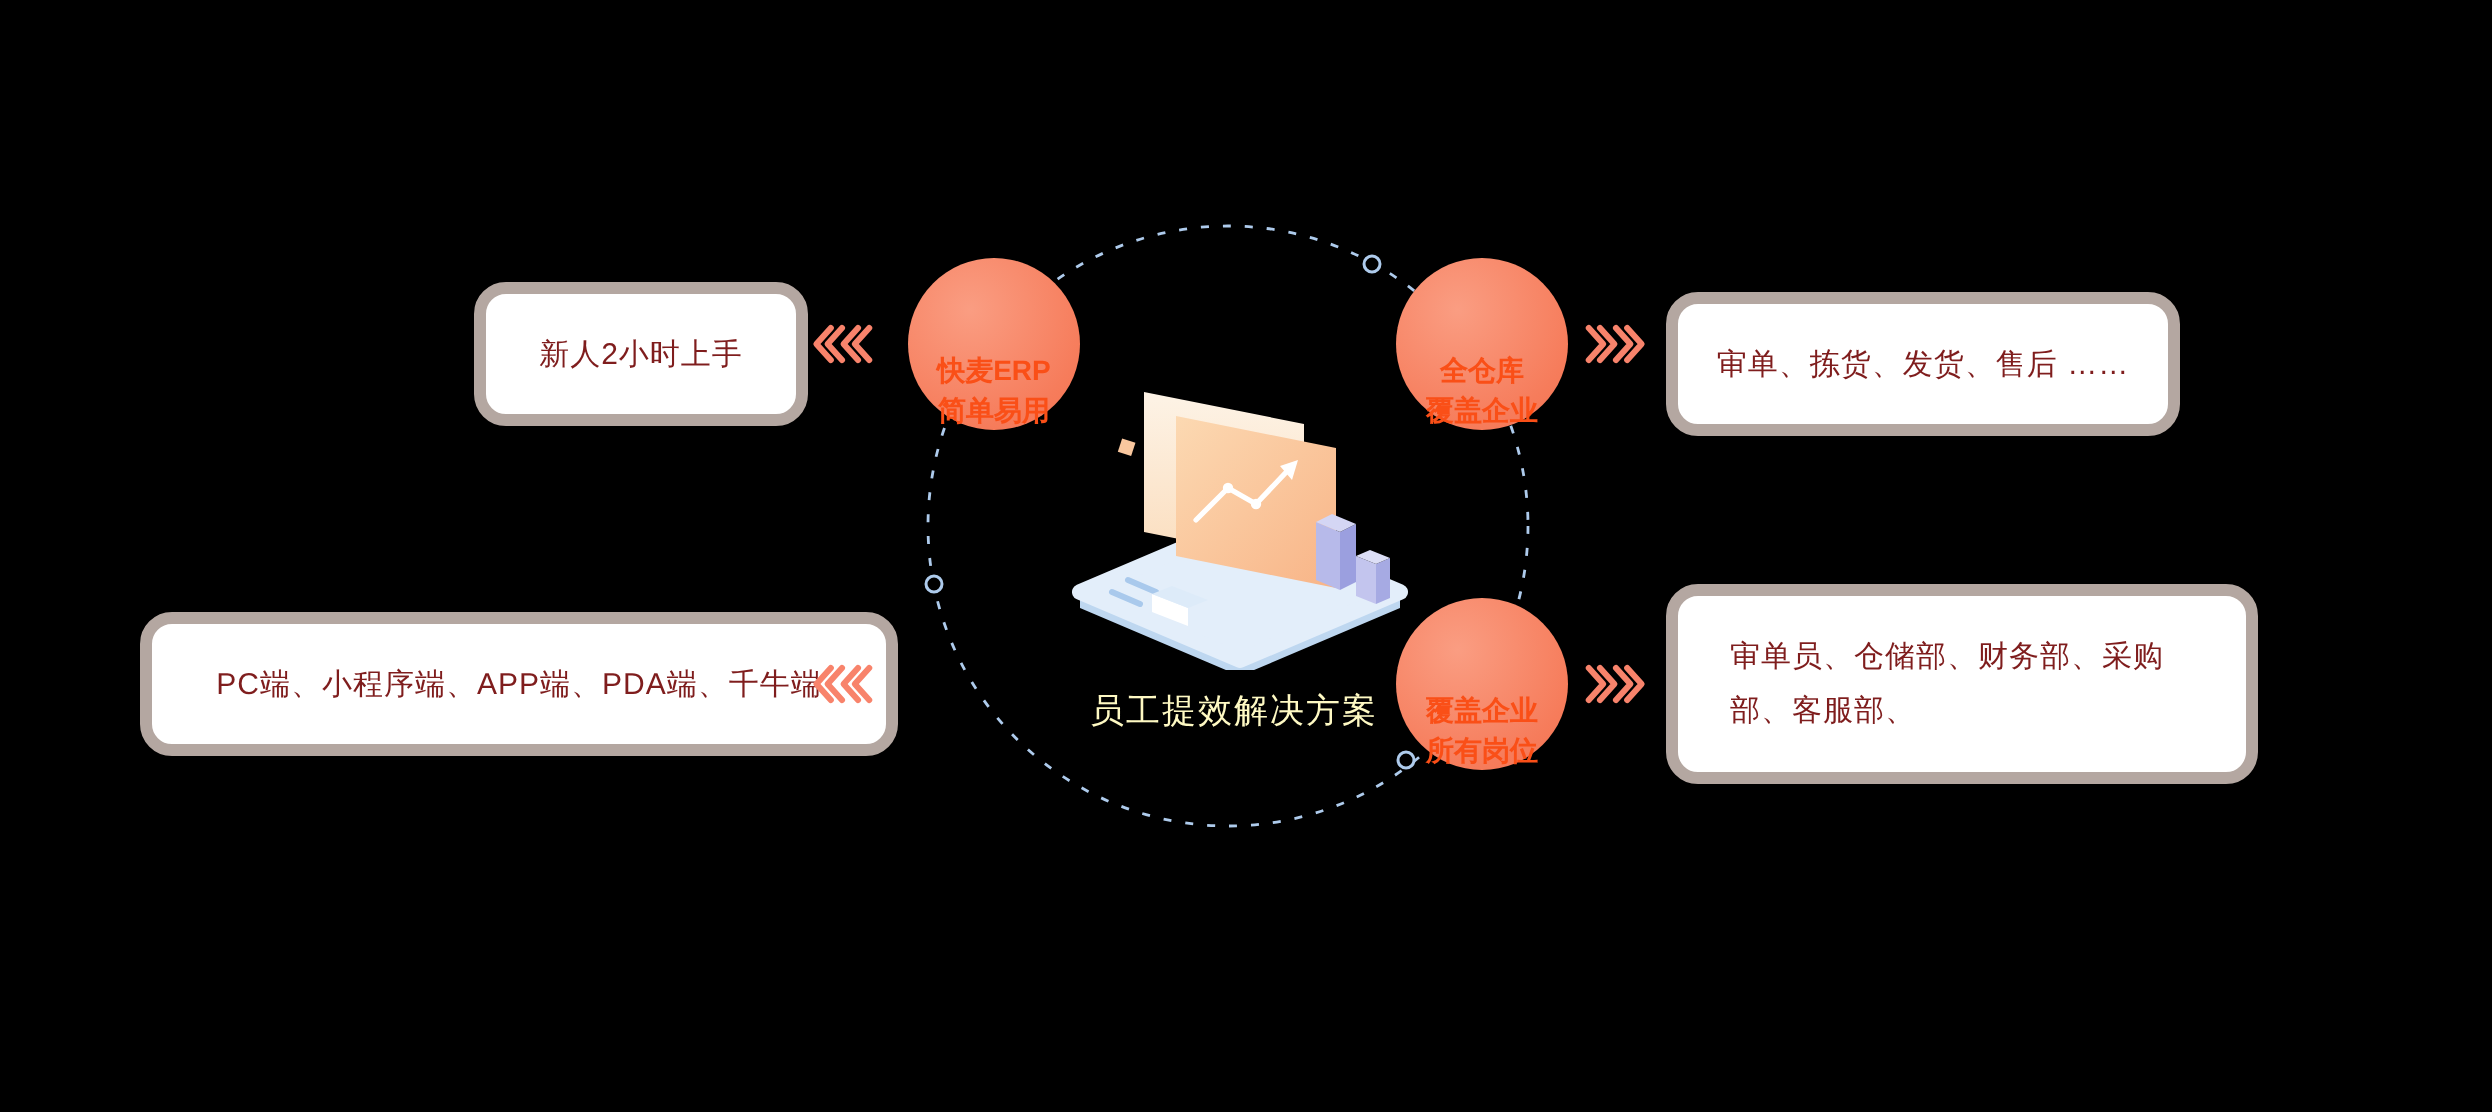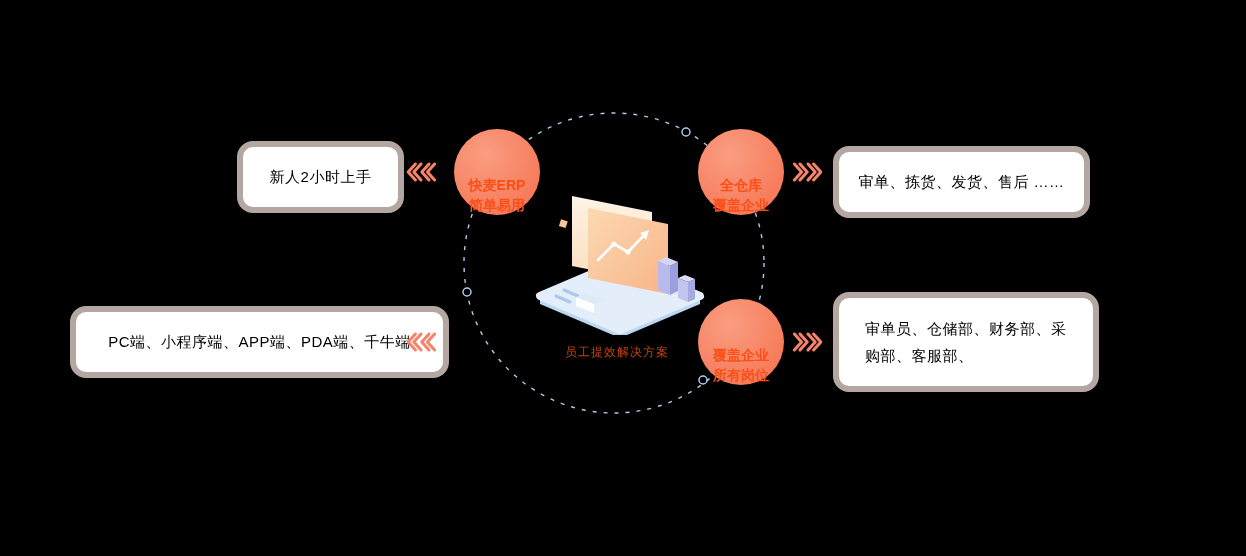--- a/index.html
+++ b/index.html
@@ -16,33 +16,33 @@
     overflow: hidden;
   }
   
   .orbit { position: absolute; left: 0; top: 0; }
   
   .box {
     position: absolute;
     background: #ffffff;
     border: 6px solid #b4a7a1;
     border-radius: 16px;
-    color: #000000;
+    color: #7f1d1d;
     font-size: 15px;
     display: flex;
     align-items: center;
     justify-content: center;
     text-align: center;
     letter-spacing: 0.5px;
   }
   .box-tl { left: 237px; top: 141px; width: 167px; height: 72px; }
   .box-tr { left: 833px; top: 146px; width: 257px; height: 72px; }
   .box-bl { left: 70px;  top: 306px; width: 379px; height: 72px; }
   .box-br {
-    left: 833px; top: 292px; width: 266px; height: 100px;
+    left: 833px; top: 292px; width: 296px; height: 100px;
     flex-direction: column; align-items: flex-start; justify-content: center;
     padding: 0 26px; text-align: left; line-height: 27px;
   }
   
   .bubble {
     position: absolute;
     width: 86px; height: 86px;
     border-radius: 50%;
     background: radial-gradient(circle at 36% 30%, #fa9d82 0%, #f67c5b 72%, #f47251 100%);
     color: #fa4f17;
@@ -71,22 +71,22 @@
   .chev-tl { left: 405px; top: 161px; }
   .chev-bl { left: 405px; top: 331px; }
   .chev-tr { left: 792px; top: 161px; }
   .chev-br { left: 792px; top: 331px; }
   
   .center-illo { position: absolute; left: 520px; top: 170px; width: 200px; height: 165px; }
   .center-label {
     position: absolute;
     left: 532px; top: 344px; width: 170px;
     text-align: center;
-    color: #c2410c;
-    font-size: 12px;
+    color: #fef9c3;
+    font-size: 17px;
     letter-spacing: 1px;
   }
 </style>
 </head>
 <body>
 
 <div class="canvas">
 
   <svg class="orbit" width="1246" height="556" viewBox="0 0 1246 556">
     <circle cx="614" cy="263" r="150" fill="none" stroke="#aecbec" stroke-width="1.4" stroke-dasharray="4 7"></circle>

